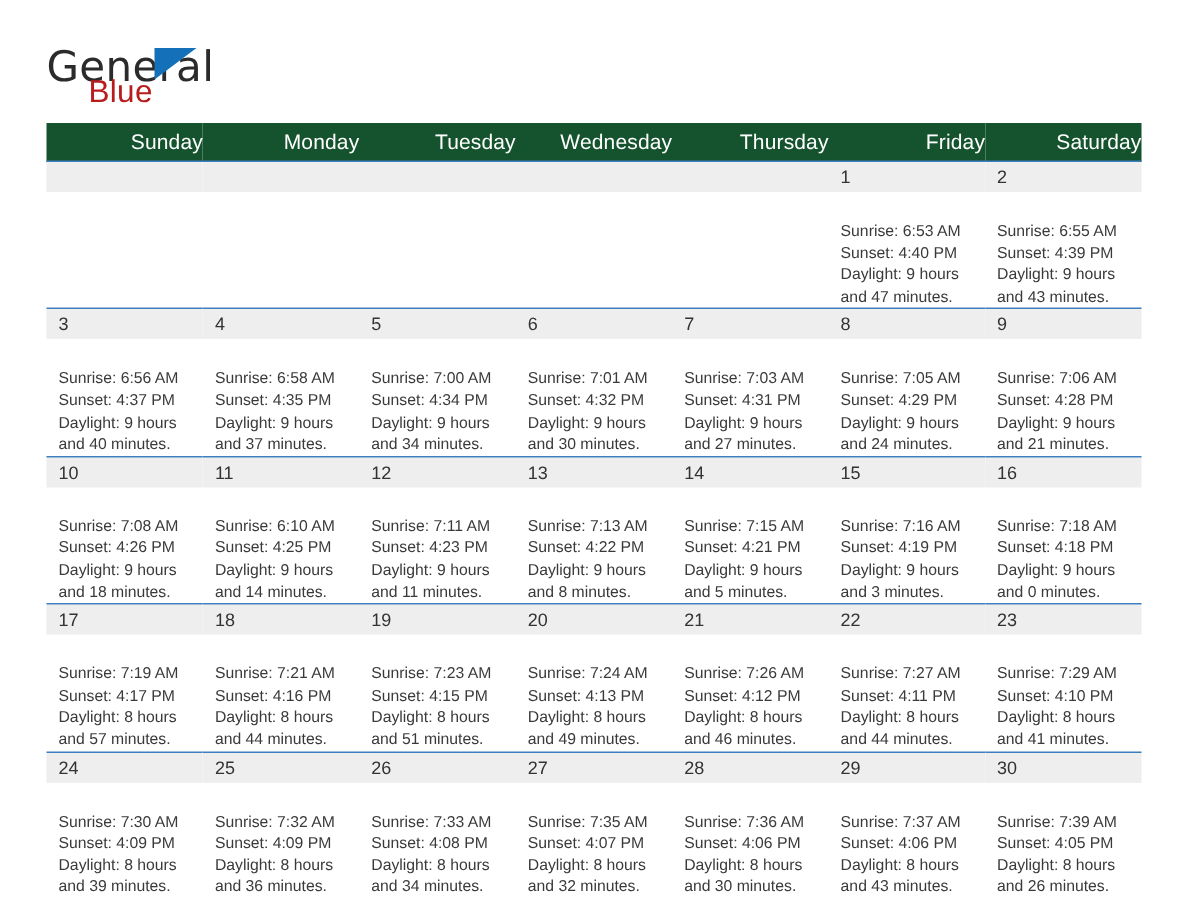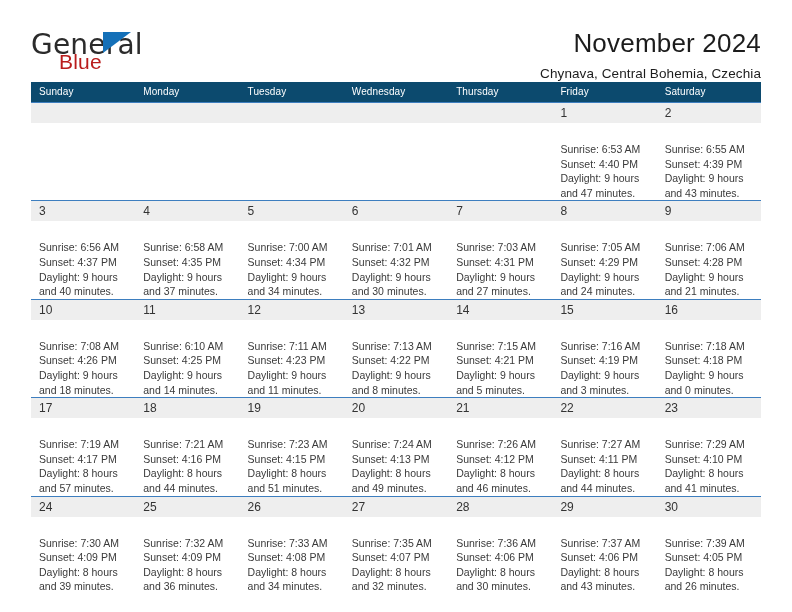--- a/index.html
+++ b/index.html
@@ -85,25 +85,25 @@
   }
 
   
   .cal {
     margin-top: 12px;
     width: 730px;
     border-collapse: collapse;
     table-layout: fixed;
   }
   .cal th {
-    background: #0c4a6e;
+    background: #14532d;
     color: #ffffff;
-    font-size: 10px;
+    font-size: 14px;
     font-weight: normal;
-    text-align: left;
+    text-align: right;
     padding: 4px 0 5px 8px;
     letter-spacing: .1px;
     height: 19px;
     box-sizing: border-box;
   }
   .week-row > td {
     vertical-align: top;
     padding: 0;
     border-top: 1px solid #3d7ebf;
     height: 88px;
@@ -140,24 +140,20 @@
 <div class="page">
 
   <div class="masthead">
 
     <div class="logo">
       <span class="logo-general">General</span>
       <span class="logo-tri"></span>
       <span class="logo-blue">Blue</span>
     </div>
 
-    <div class="title-wrap">
-      <div class="cal-title">November 2024</div>
-      <div class="cal-sub">Chynava, Central Bohemia, Czechia</div>
-    </div>
 
   </div>
 
   <table class="cal">
     <thead>
       <tr>
         <th>Sunday</th>
         <th>Monday</th>
         <th>Tuesday</th>
         <th>Wednesday</th>

